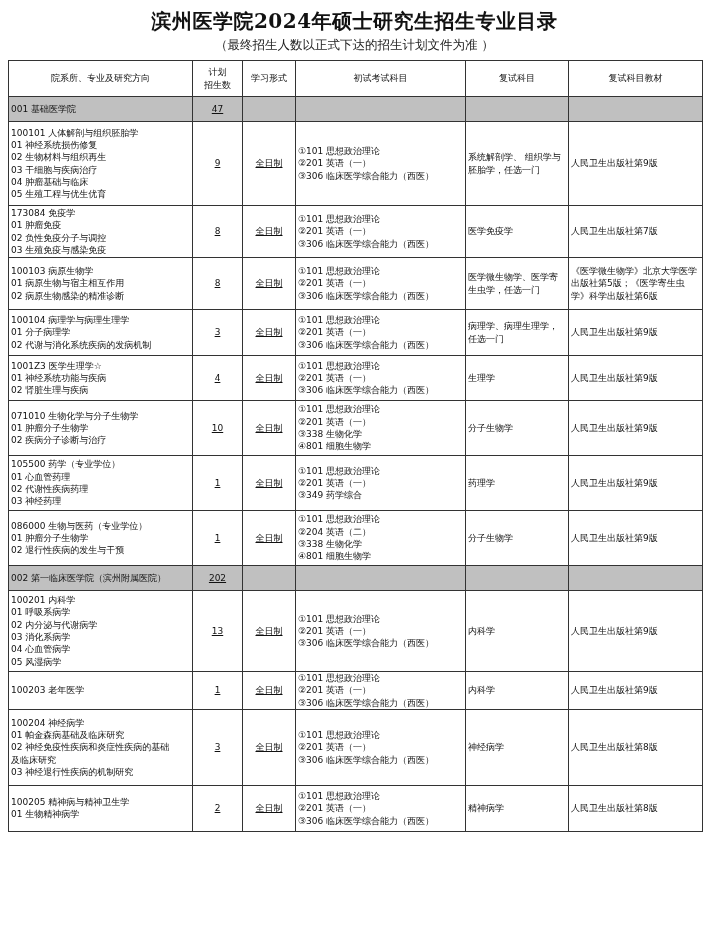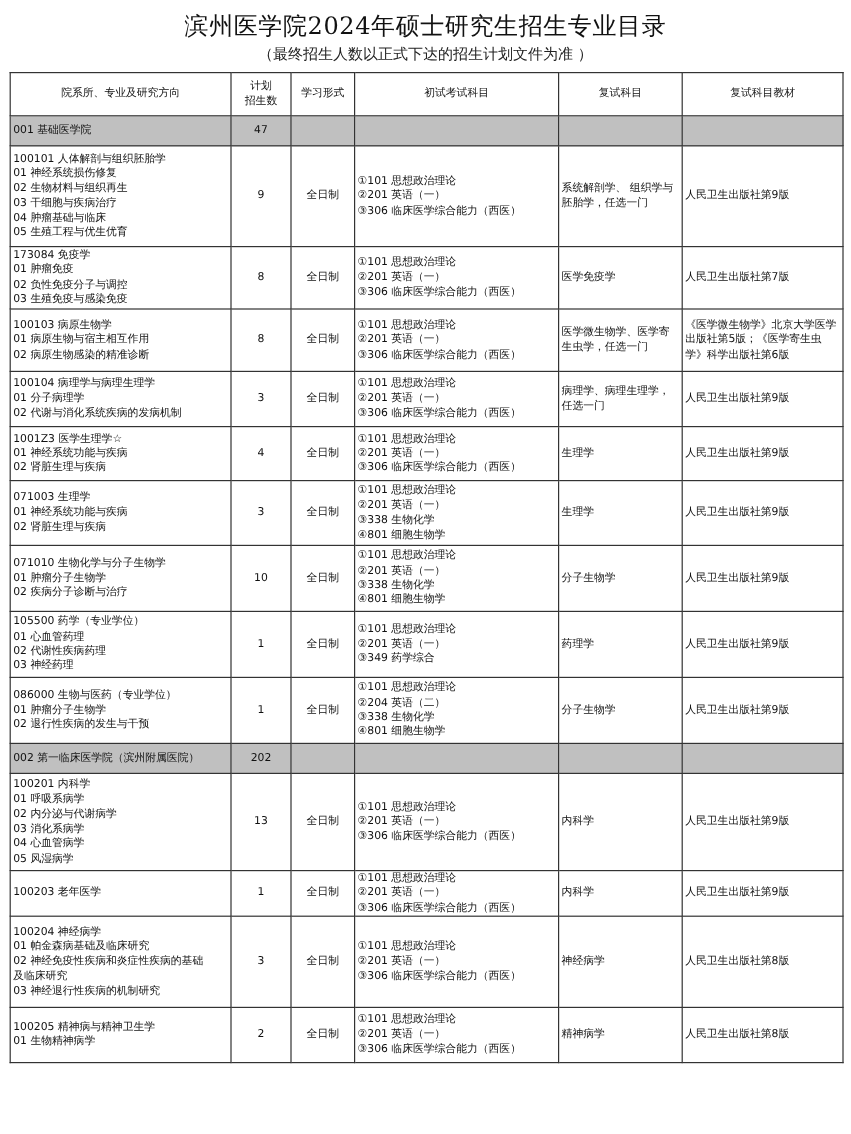--- a/index.html
+++ b/index.html
@@ -1,30 +1,30 @@
 <!DOCTYPE html>
 <html><head>
 <meta charset="utf-8">
 <style>
   html, body { margin: 0; padding: 0; background: #ffffff; }
   body { width: 709px; height: 945px; position: relative; overflow: hidden;
          font-family: "DejaVu Sans", "Liberation Sans", sans-serif; color: #111; }
   .title { position: absolute; top: 8px; left: 0; width: 709px; text-align: center;
-           font-family: "DejaVu Serif", "Liberation Serif", serif; font-weight: normal;
+           font-family: "DejaVu Serif", "Liberation Serif", serif; font-weight: bold;
            font-size: 20px; letter-spacing: 0.5px; line-height: 26px; }
   .subtitle { position: absolute; top: 37px; left: 0; width: 709px; text-align: center;
               font-size: 12.5px; line-height: 16px; color: #222; }
   table.catalog { position: absolute; top: 60px; left: 8px; width: 694px;
                   border-collapse: collapse; table-layout: fixed; font-size: 9px; }
   table.catalog td, table.catalog th { border: 1.5px solid #333; padding: 0 2px;
                   vertical-align: middle; line-height: 12.3px; }
   table.catalog th { font-weight: normal; text-align: center; font-size: 9px; background: #fff; }
   tr.hdr { height: 36px; }
   tr.dept td { background: #c0c0c0; height: 24px; }
-  td.c { text-align: center; }
+  td.c { text-align: center; text-decoration: underline; }
   td.major { text-align: left; padding-left: 2px; }
   .line { display: block; white-space: nowrap; }
   .wrap { white-space: normal; }
 </style>
 </head>
 <body>
 
 <div class="title">滨州医学院2024年硕士研究生招生专业目录</div>
 <div class="subtitle">（最终招生人数以正式下达的招生计划文件为准  ）</div>
 
@@ -136,37 +136,20 @@
         <td class="c">4</td>
         <td class="c">全日制</td>
         <td>
           <span class="line">①101  思想政治理论</span>
           <span class="line">②201  英语（一）</span>
           <span class="line">③306  临床医学综合能力（西医）</span>
         </td>
         <td class="wrap">生理学</td>
         <td class="wrap">人民卫生出版社第9版</td>
       </tr>
-      <tr style="height: 54px;">
-        <td class="major">
-          <span class="line">071003  生理学</span>
-          <span class="line">01  神经系统功能与疾病</span>
-          <span class="line">02  肾脏生理与疾病</span>
-        </td>
-        <td class="c">3</td>
-        <td class="c">全日制</td>
-        <td>
-          <span class="line">①101  思想政治理论</span>
-          <span class="line">②201  英语（一）</span>
-          <span class="line">③338  生物化学</span>
-          <span class="line">④801  细胞生物学</span>
-        </td>
-        <td class="wrap">生理学</td>
-        <td class="wrap">人民卫生出版社第9版</td>
-      </tr>
       <tr style="height: 55px;">
         <td class="major">
           <span class="line">071010  生物化学与分子生物学</span>
           <span class="line">01  肿瘤分子生物学</span>
           <span class="line">02  疾病分子诊断与治疗</span>
         </td>
         <td class="c">10</td>
         <td class="c">全日制</td>
         <td>
           <span class="line">①101  思想政治理论</span>

